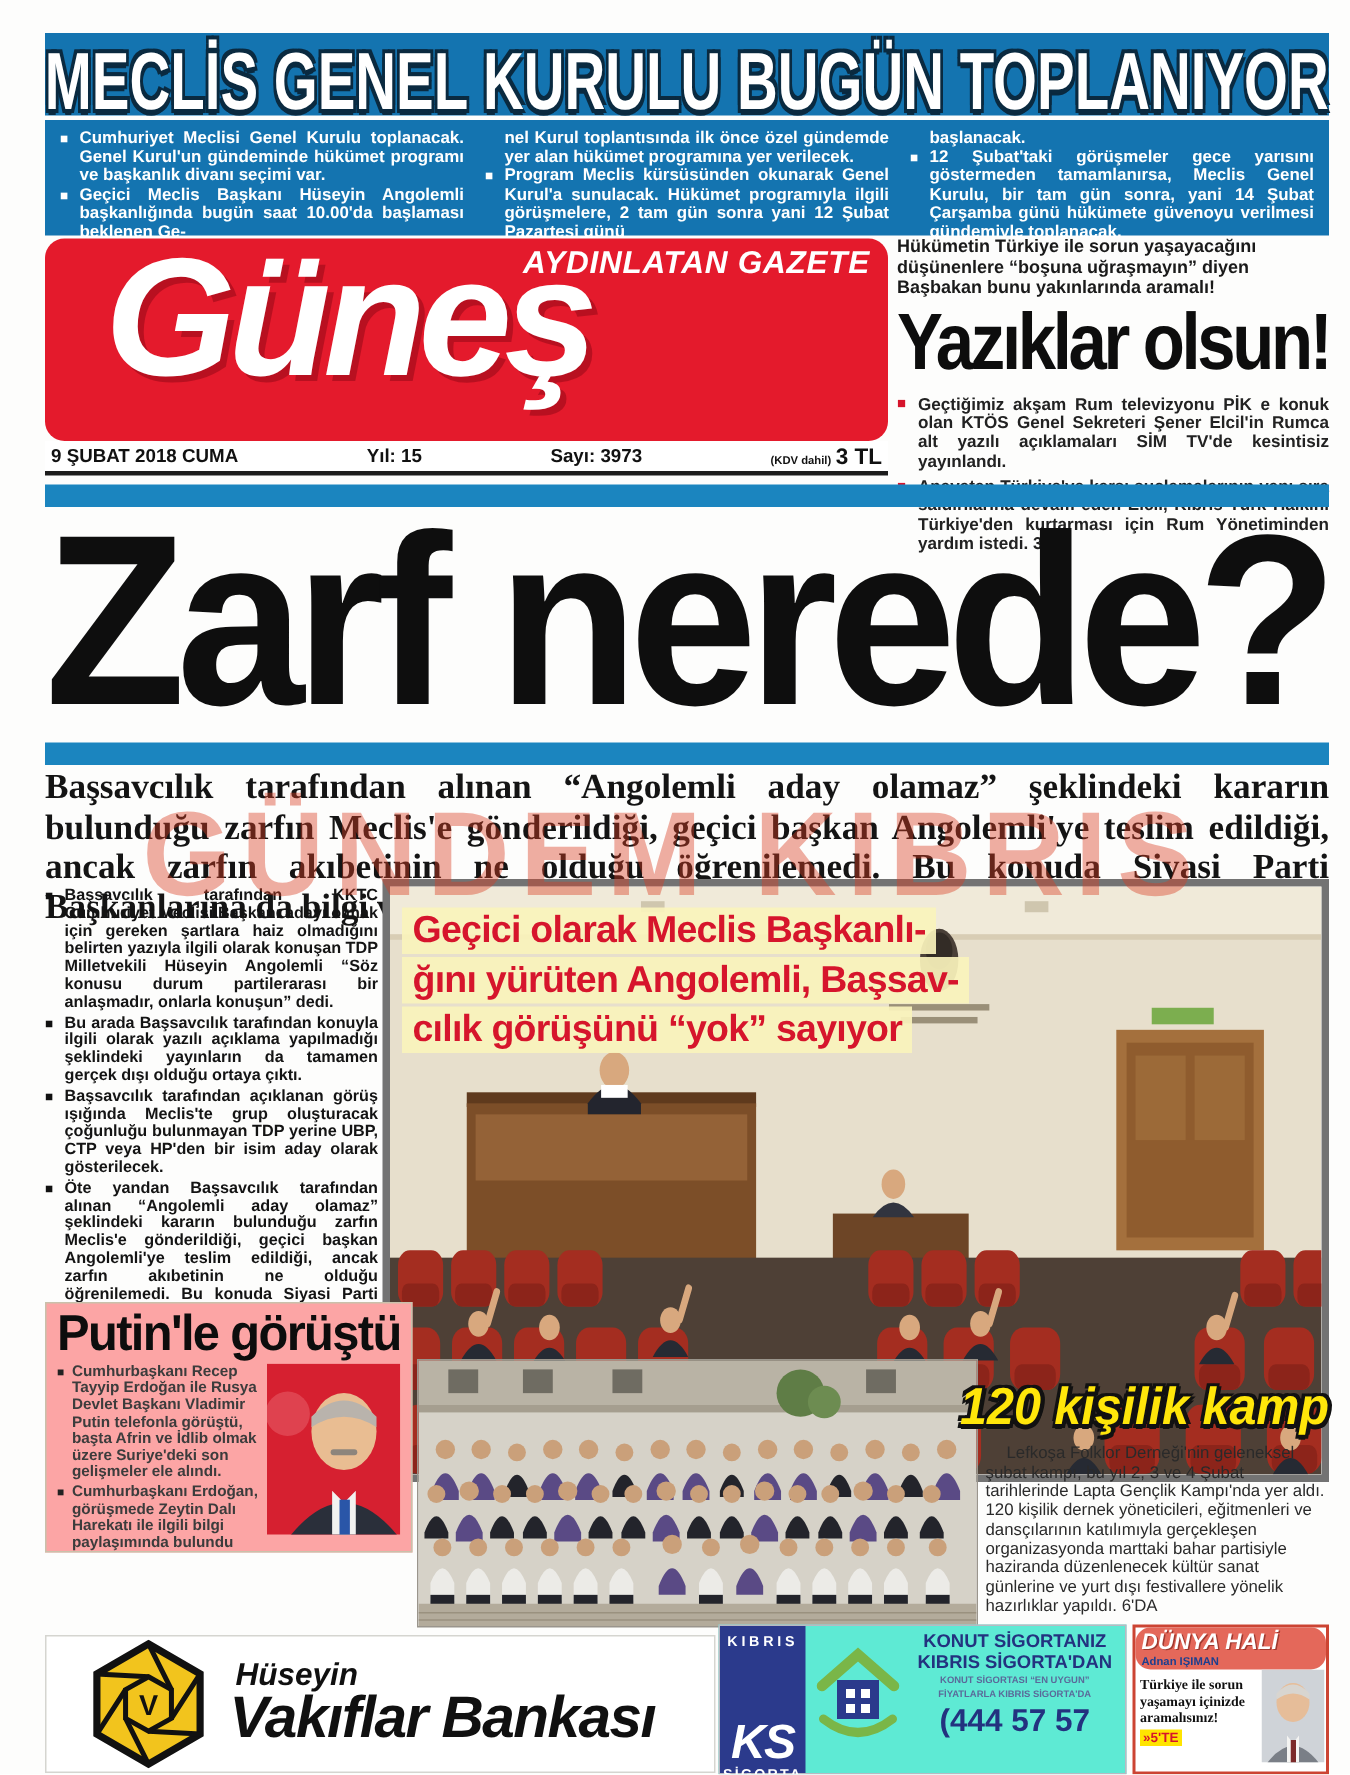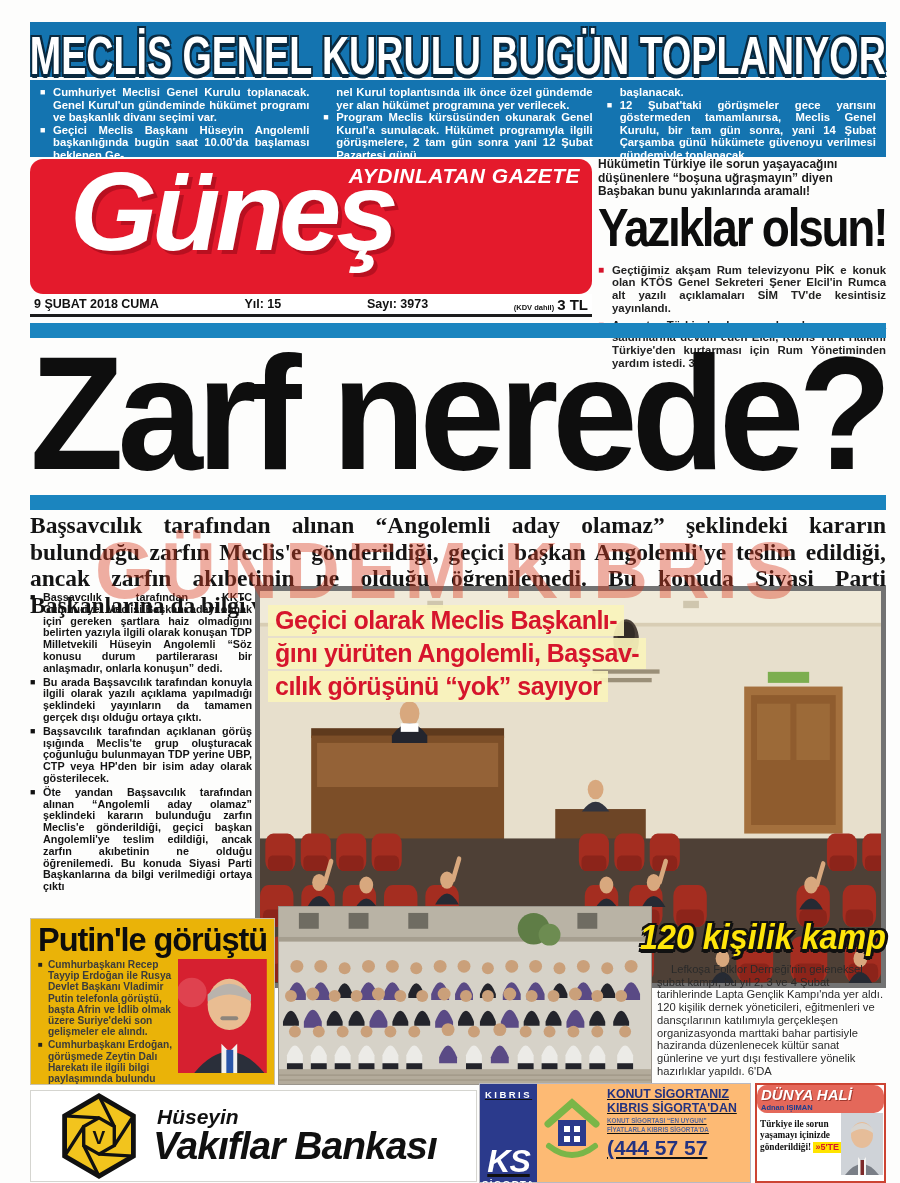--- a/index.html
+++ b/index.html
@@ -71,21 +71,21 @@
 
   
   .parliament{left:255px;top:586px;width:631px;height:402px;border:5px solid #737373;box-sizing:border-box;
               overflow:hidden;}
   .parliament svg{display:block;width:100%;height:100%;}
   .caption{position:absolute;left:8px;top:14px;z-index:30;}
   .cap-line{display:table;background:rgba(250,243,188,.92);color:#d6152c;font-weight:bold;
             font-size:25px;line-height:29px;padding:1px 7px;margin-bottom:2px;letter-spacing:-.5px;}
 
   
-  .putin{left:30px;top:918px;width:245px;height:167px;background:#eab308;border:1px solid #c9c1ab;
+  .putin{left:30px;top:868px;width:245px;height:167px;background:#fca5a5;border:1px solid #c9c1ab;
          box-sizing:border-box;padding:2px 7px;}
   .putin-headline-wrap{height:36px;overflow:visible;}
   .putin-headline{font-weight:bold;font-size:30px;line-height:34px;color:#0d0d0d;letter-spacing:-1px;
                   transform-origin:left top;}
   .putin-body{display:flex;gap:5px;margin-top:2px;}
   .putin-text{width:137px;}
   .pt-item{position:relative;padding-left:10px;font-weight:bold;font-size:10.2px;line-height:11.2px;
            color:#3c3c3c;margin-bottom:2px;}
   .pt-item .sq::before{content:"■";position:absolute;left:0;top:0;font-size:8px;color:#222;}
   .putin-photo{width:90px;height:116px;overflow:hidden;}
@@ -105,29 +105,29 @@
 
   
   .ad-vakif{left:30px;top:1090px;width:447px;height:92px;background:#fff;border:1px solid #d5d5d0;
             box-sizing:border-box;display:flex;align-items:center;}
   .vakif-logo{margin-left:26px;width:84px;height:86px;}
   .vakif-text{margin-left:12px;color:#101010;}
   .vakif-line1{font-weight:bold;font-style:italic;font-size:21px;line-height:19px;margin-left:4px;}
   .vakif-line2{font-weight:bold;font-style:italic;font-size:39px;line-height:40px;letter-spacing:-1px;}
 
   .ad-ks{left:479px;top:1083px;width:272px;height:100px;border:1px solid #b9b9c2;box-sizing:border-box;
-         display:flex;background:#fdba74;text-decoration:underline;}
+         display:flex;background:#5eead4;}
   .ks-logo{width:57px;background:#2b3a8c;color:#fff;text-align:center;box-sizing:border-box;padding-top:5px;}
   .ks-top{font-weight:bold;font-size:9.5px;letter-spacing:2.5px;}
   .ks-big{font-weight:bold;font-style:italic;font-size:32px;line-height:34px;letter-spacing:-1px;margin-top:44px;}
   .ks-bottom{font-weight:bold;font-size:9.5px;letter-spacing:1.5px;}
   .ks-orange{width:44px;height:3px;background:#e07820;margin:3px auto 0;}
   .ks-right{flex:1;position:relative;padding:4px;}
   .ks-house{position:absolute;left:6px;top:12px;width:58px;height:68px;}
-  .ks-texts{margin-left:66px;text-align:left;color:#23327f;}
+  .ks-texts{margin-left:66px;text-align:center;color:#23327f;}
   .ks-line{font-weight:bold;font-size:12.3px;line-height:13.5px;}
   .ks-small{font-size:6.3px;line-height:7px;color:#5a6a9a;font-weight:bold;margin-top:2px;}
   .ks-phone{font-weight:bold;font-size:21px;line-height:24px;margin-top:3px;color:#23327f;}
 
   .ad-dunya{left:755px;top:1083px;width:131px;height:100px;border:2px solid #cc4433;box-sizing:border-box;
             background:#fff;}
   .dunya-head{background:#e4685a;padding:2px 4px 1px;border-radius:10px;}
   .dunya-title{color:#fff;font-weight:bold;font-style:italic;font-size:15px;line-height:16px;
                text-shadow:1px 1px 0 #a03a30;}
   .dunya-author{color:#1d3f8f;font-weight:bold;font-size:7.5px;line-height:9px;}
@@ -445,21 +445,21 @@
     </div>
   </div>
 
   <div class="abs ad-dunya">
     <div class="dunya-head">
       <div class="dunya-title">DÜNYA HALİ</div>
       <div class="dunya-author">Adnan IŞIMAN</div>
     </div>
     <div class="dunya-body">
       <div class="dunya-text">
-        <span>Türkiye ile sorun yaşamayı içinizde gönderildiği!</span>
+        <span>Türkiye ile sorun yaşamayı içinizde aramalısınız!</span>
         <span class="dunya-badge">»5'TE</span>
       </div>
       <svg class="dunya-photo" viewBox="0 0 42 62">
         <rect width="42" height="62" fill="#cfd3d8"></rect>
         <ellipse cx="21" cy="22" rx="11" ry="13" fill="#e6bd99"></ellipse>
         <path d="M10 16 q11 -12 22 0 v4 q-11 -8 -22 0 z" fill="#d8d5d0"></path>
         <path d="M4 62 q17 -22 34 0 z" fill="#7a7f87"></path>
         <path d="M17 44 l4 5 4 -5 v18 h-8 z" fill="#f4f4f2"></path>
         <rect x="19.5" y="47" width="3.5" height="15" fill="#7c2a2a"></rect>
       </svg>

